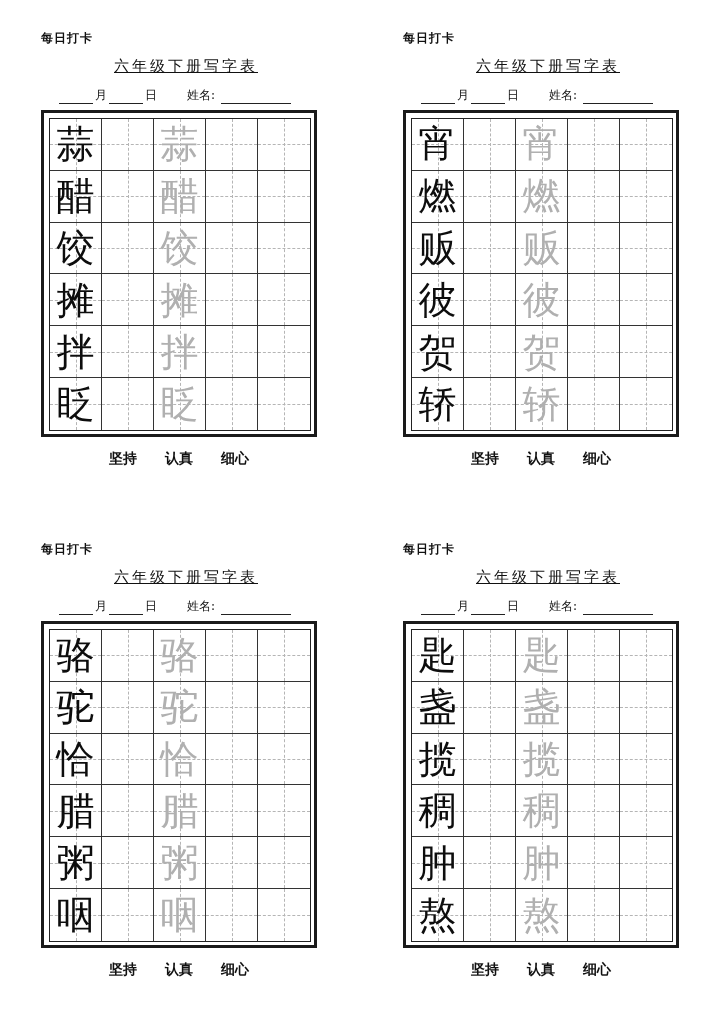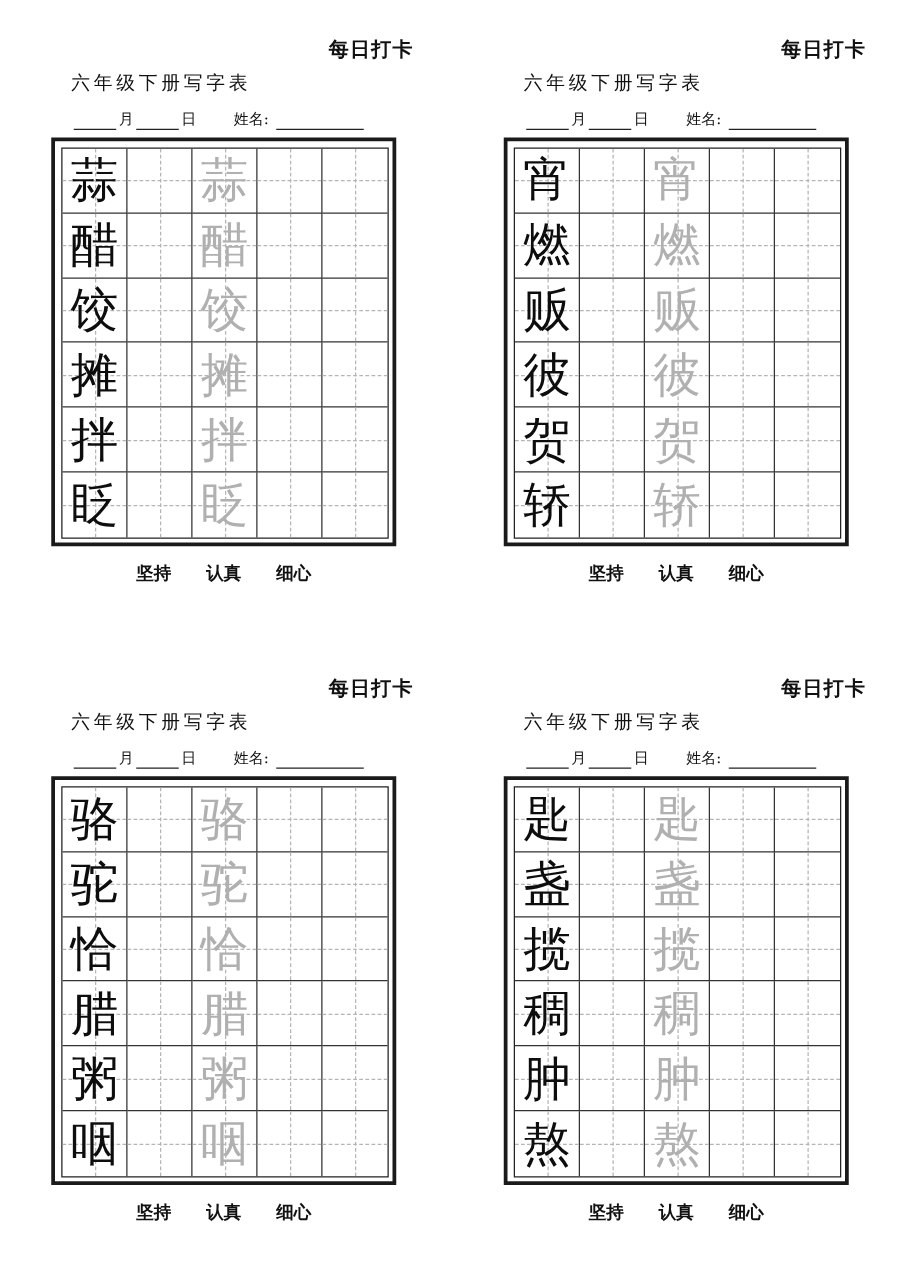--- a/index.html
+++ b/index.html
@@ -16,34 +16,35 @@
       color: #111111;
     }
     .sheet {
       position: absolute;
       width: 290px;
     }
     .sheet-title {
       position: absolute;
       left: 0;
       width: 290px;
-      text-align: right;
-      font-size: 16px;
+      text-align: left;
+      font-size: 12px;
       font-weight: bold;
       letter-spacing: 1px;
       top: 0;
     }
     .sheet-subtitle {
       position: absolute;
-      left: 16px;
+      left: 0;
       width: 290px;
-      text-align: left;
+      text-align: center;
       font-size: 15px;
       letter-spacing: 3px;
       top: 27px;
+      text-decoration: underline;
     }
     .meta-line {
       position: absolute;
       left: 18px;
       top: 57px;
       font-size: 12px;
       white-space: nowrap;
       display: flex;
       align-items: flex-end;
     }

